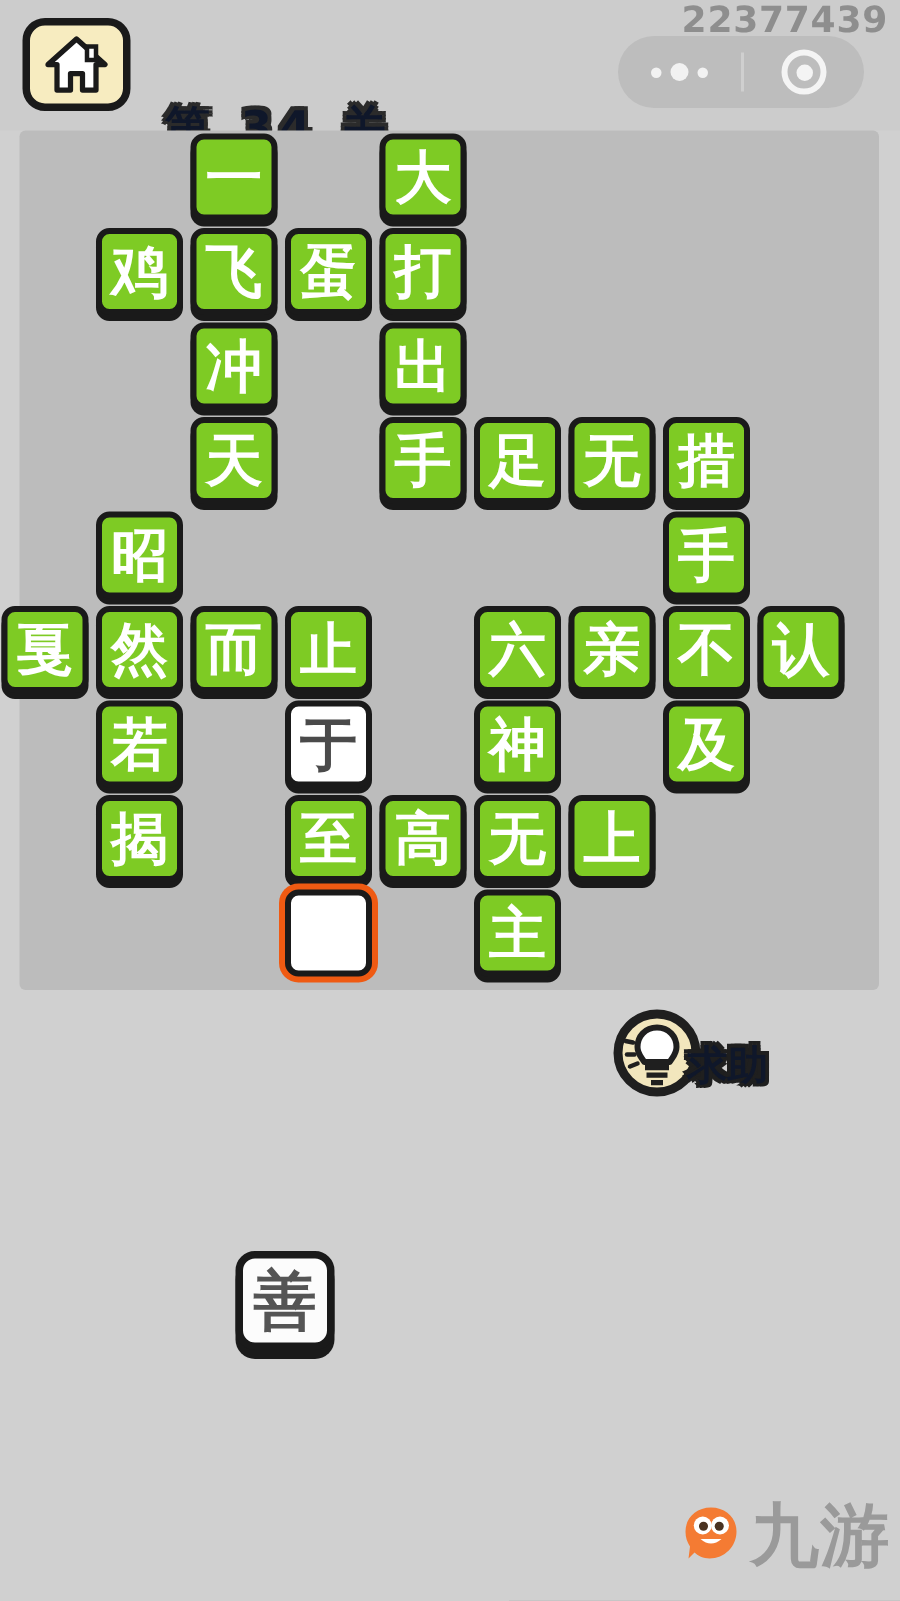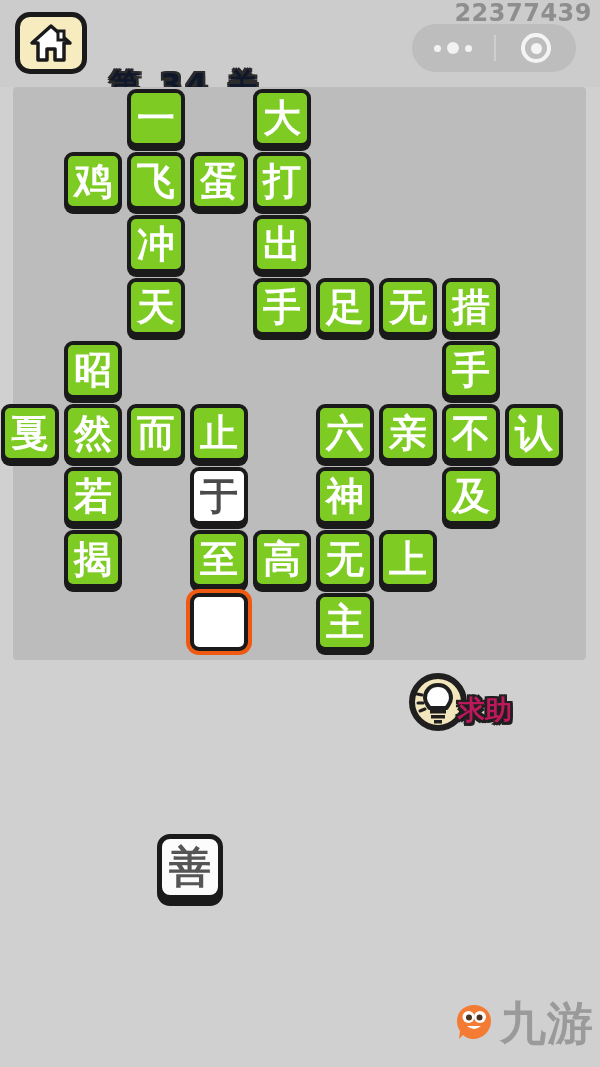--- a/index.html
+++ b/index.html
@@ -163,21 +163,21 @@
   #help-bulb {
     position: absolute;
     left: 0; top: 0;
     width: 62px; height: 60px;
   }
   #help-label {
     position: absolute;
     left: 50px; top: 20px;
     font-size: 27px;
     font-weight: bold;
-    color: #be185d;
+    color: #0f172a;
     letter-spacing: 0;
     text-shadow:
       -2.5px -2.5px 0 #1f1f1f,  2.5px -2.5px 0 #1f1f1f,
       -2.5px  2.5px 0 #1f1f1f,  2.5px  2.5px 0 #1f1f1f,
       -2.5px 0 0 #1f1f1f, 2.5px 0 0 #1f1f1f,
        0 -2.5px 0 #1f1f1f, 0 2.5px 0 #1f1f1f;
     white-space: nowrap;
   }
 
   

